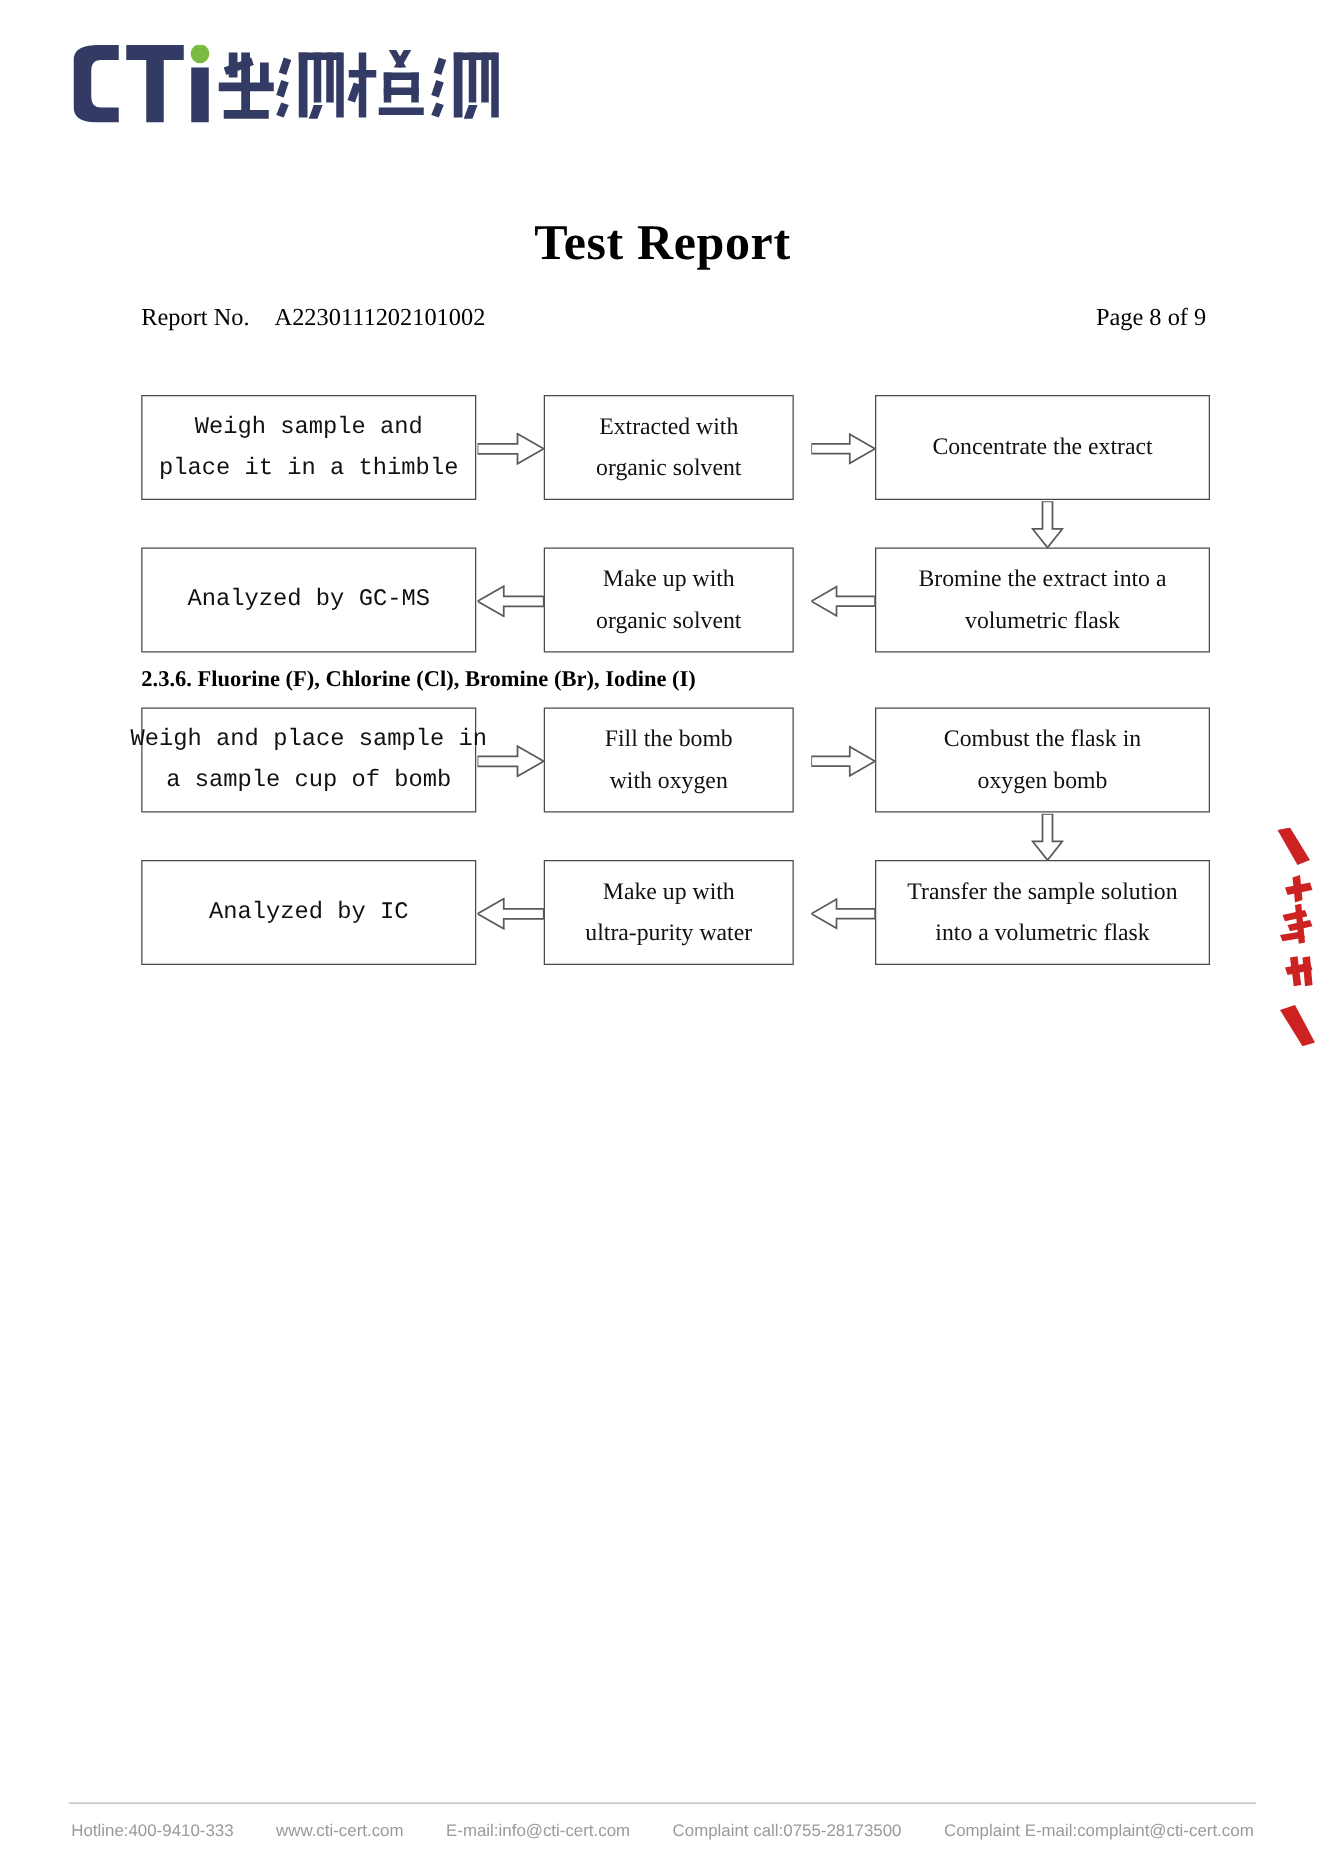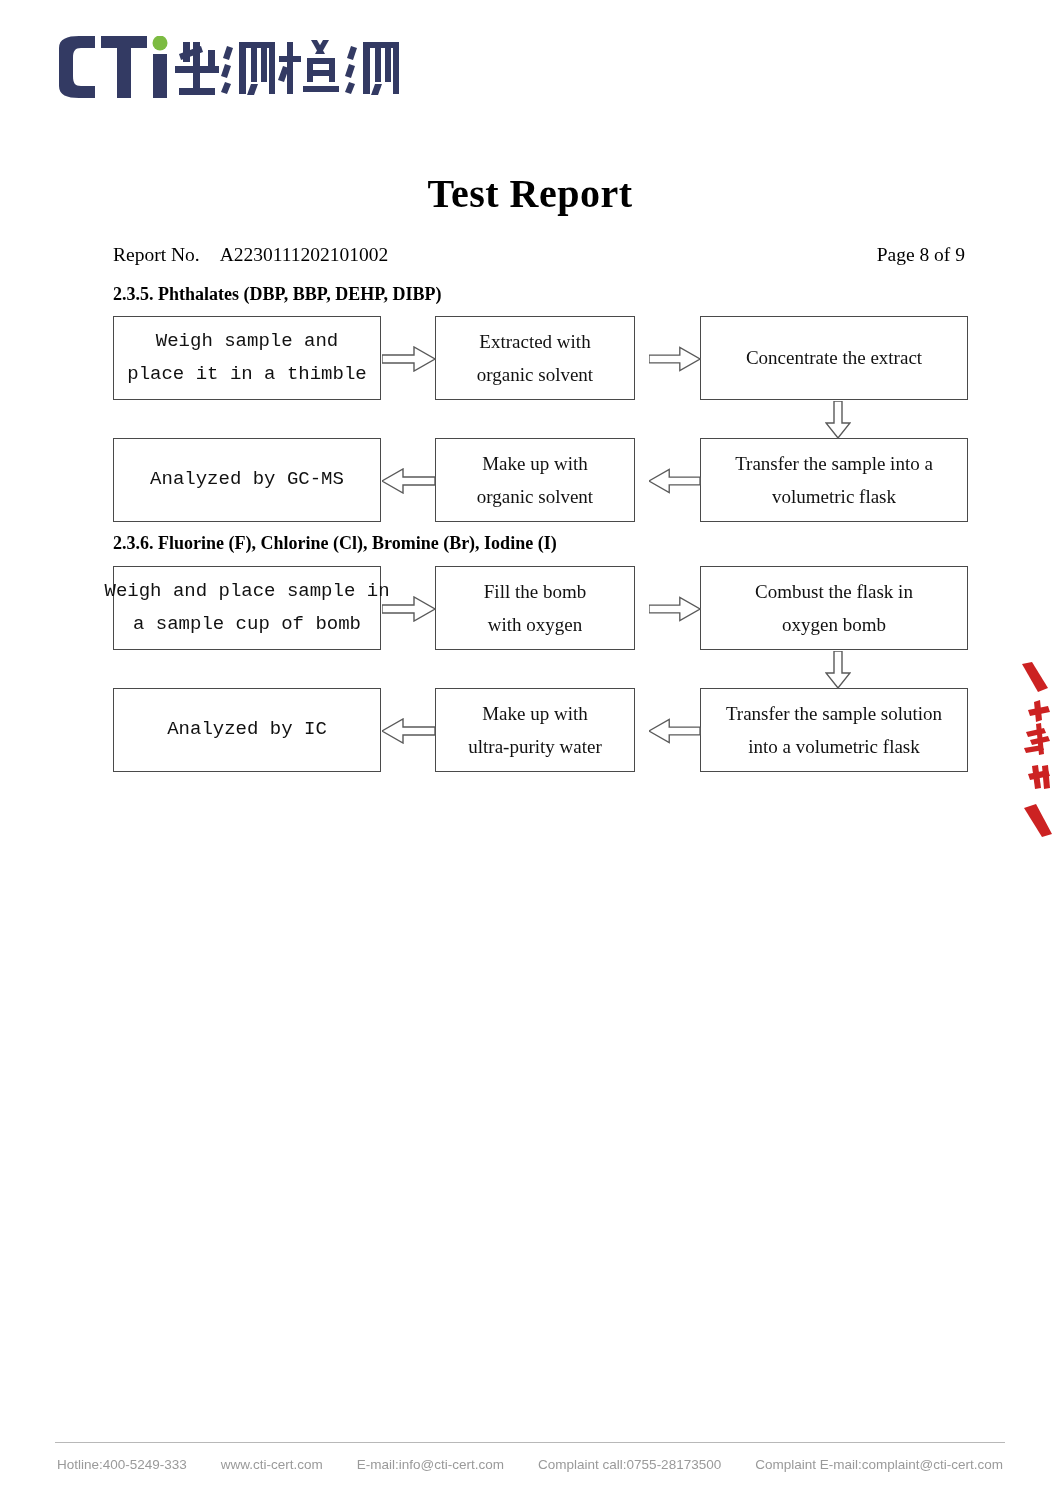--- a/index.html
+++ b/index.html
@@ -221,36 +221,35 @@
 
   <div class="report-title">Test Report</div>
 
   <div class="meta-row">
     <div class="meta-left">
       <span class="meta-label">Report No.</span><span>A2230111202101002</span>
     </div>
     <div class="meta-right">Page 8 of 9</div>
   </div>
 
-  <div class="section-heading" id="heading-235">2.3.5. Phthalates (DBP, BBP, DEHP, DIBP)</div>
 
   <div class="flow" id="flow-phthalates">
     <div class="node r1 c1">
       <span class="ln">Weigh sample and</span>
       <span class="ln">place it in a thimble</span>
     </div>
     <div class="node r1 c2">
       <span class="ln">Extracted with</span>
       <span class="ln">organic solvent</span>
     </div>
     <div class="node r1 c3">
       <span class="ln">Concentrate the extract</span>
     </div>
     <div class="node r2 c3">
-      <span class="ln">Transfer the sample into a</span>
+      <span class="ln">Bromine the extract into a</span>
       <span class="ln">volumetric flask</span>
     </div>
     <div class="node r2 c2">
       <span class="ln">Make up with</span>
       <span class="ln">organic solvent</span>
     </div>
     <div class="node r2 c1">
       <span class="ln">Analyzed by GC-MS</span>
     </div>
 
@@ -349,21 +348,21 @@
         <path d="M14 104 L20 103 L23 126 L17 127 Z"></path>
         <path d="M24 104 L30 103 L32 126 L26 127 Z"></path>
         <path d="M6 146 L18 142 L34 172 L24 175 Z"></path>
       </g>
     </svg>
   </div>
 
   <div class="footer">
     <div class="footer-rule"></div>
     <div class="footer-items">
-      <span>Hotline:400-5249-333</span>
+      <span>Hotline:400-9410-333</span>
       <span>www.cti-cert.com</span>
       <span>E-mail:info@cti-cert.com</span>
       <span>Complaint call:0755-28173500</span>
       <span>Complaint E-mail:complaint@cti-cert.com</span>
     </div>
   </div>
 
 </div>
 
 </body></html>

